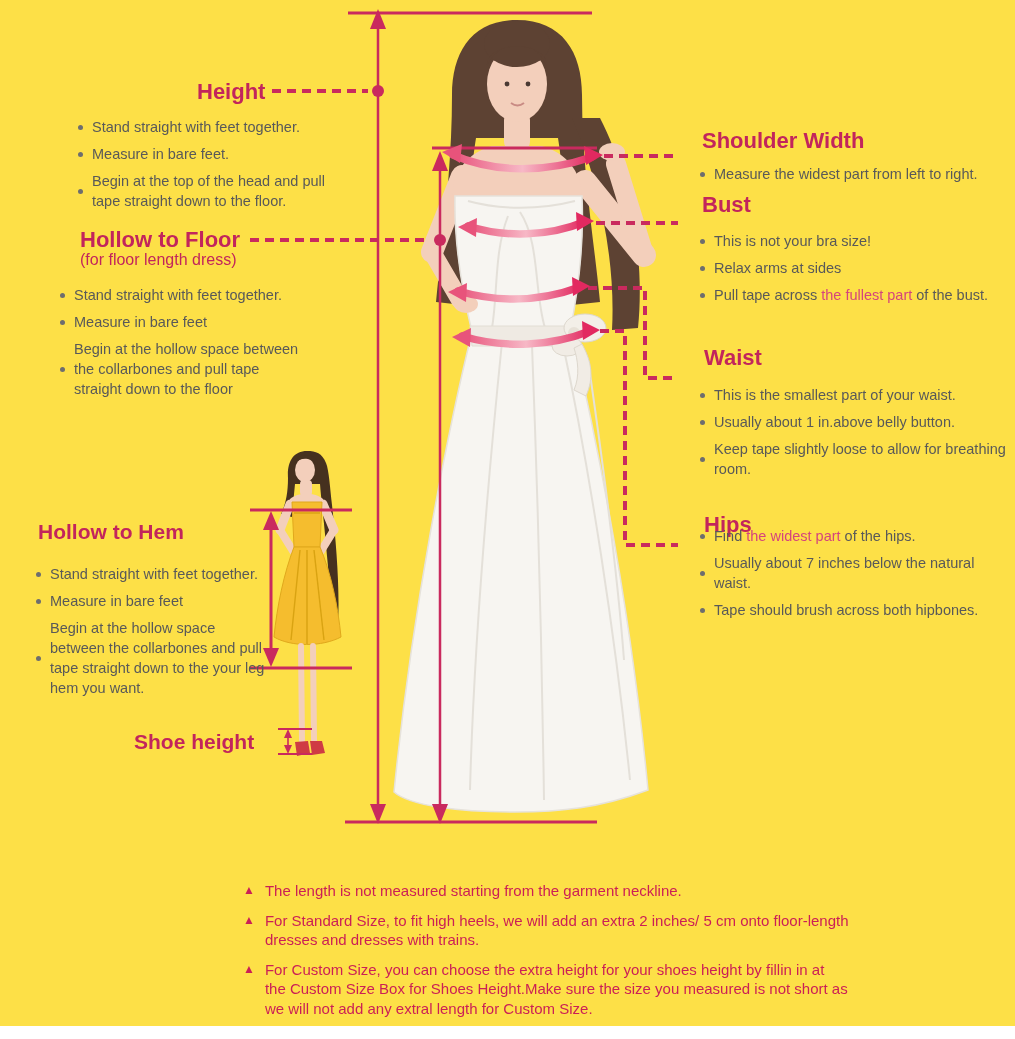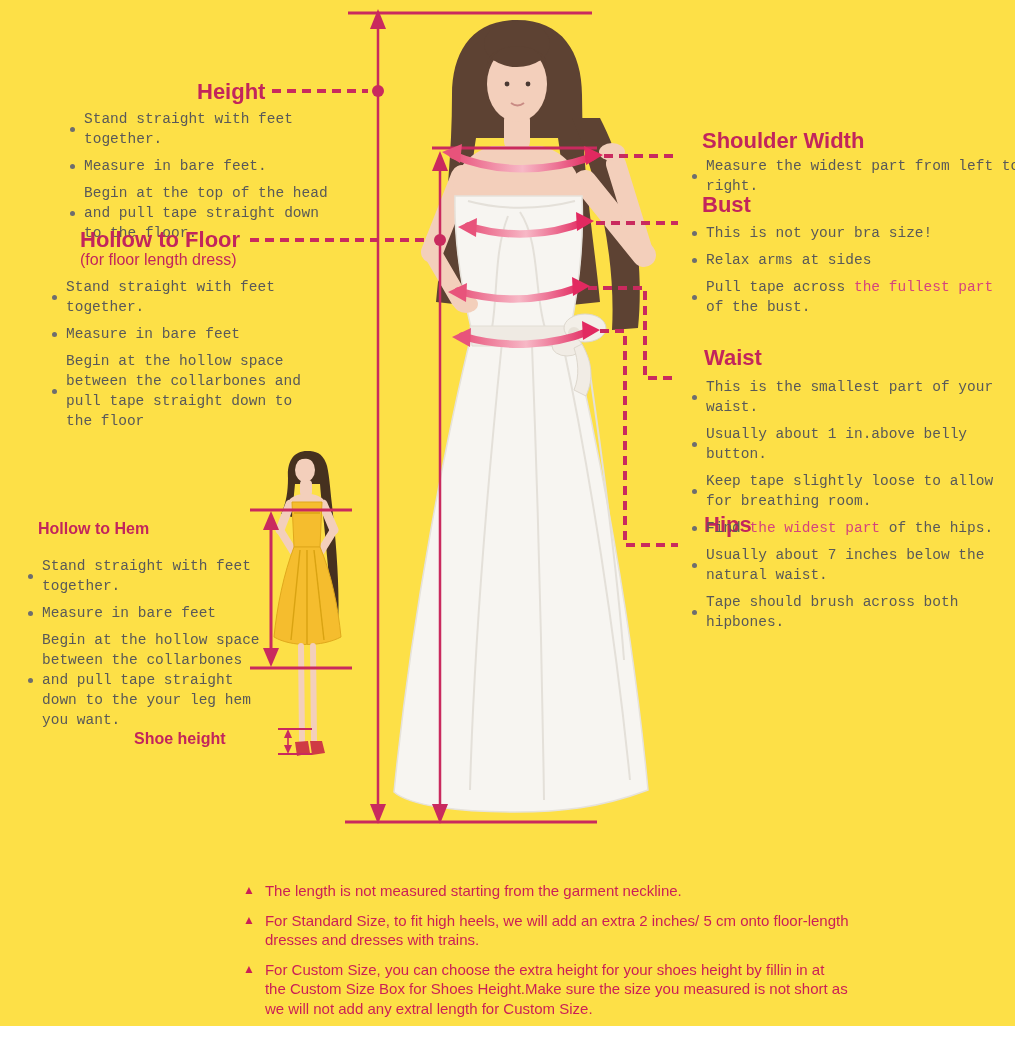--- a/index.html
+++ b/index.html
@@ -1,21 +1,21 @@
 <!DOCTYPE html>
 <html style="--accent: #c2255c; --line: #c92a5e; --body: #595959; --highlight: #d5447c; --note: #cb1f56; --arrow-light: #f7b8c6; --arrow-dark: #e22960; --arrow-mid: #e8537b; --skin: #f3cfbb; --hair: #5d4233; --gown: #f7f5f1; --dress-yellow: #f5bd2e;"><head>
 <meta charset="utf-8">
 <style>
   html,body{margin:0;padding:0;background:#fff;font-family:"Liberation Sans","DejaVu Sans",sans-serif;}
   #stage{position:relative;width:1015px;height:1026px;background:#fde047;overflow:hidden;}
   svg.layer{position:absolute;left:0;top:0;}
   .h{position:absolute;color:var(--accent,#c2255c);font-weight:bold;font-size:22px;white-space:nowrap;}
-  .h.small{font-size:16px;}
+  .h.small{font-size:21px;}
   .sub{position:absolute;color:var(--accent,#c2255c);font-size:16px;white-space:nowrap;}
-  .blist{position:absolute;list-style:none;margin:8px;padding:0;color:var(--body,#595959);font-size:14.5px;line-height:20px;font-family:Liberation Mono, monospace;}
+  .blist{position:absolute;list-style:none;margin:16px;padding:0;color:var(--body,#595959);font-size:14.5px;line-height:20px;}
   .blist li{display:flex;gap:9px;margin-bottom:7px;align-items:center;}
   .dot{width:5px;height:5px;border-radius:50%;background:#6e6e6e;flex:0 0 auto;}
   .hl{color:var(--highlight,#d5447c);text-align:right;}
   .notes{position:absolute;list-style:none;margin:0;padding:0;color:var(--note,#cb1f56);font-size:15px;line-height:19.5px;}
   .notes li{display:flex;gap:10px;margin-bottom:10px;align-items:flex-start;}
   .notes .tri{font-size:12px;line-height:19.5px;flex:0 0 auto;}
   
   .ln{stroke:var(--line,#c92a5e);fill:none;}
   .dsh{stroke:var(--line,#c92a5e);stroke-width:4;stroke-dasharray:9 6;fill:none;}
   .tri-f{fill:var(--line,#c92a5e);}

